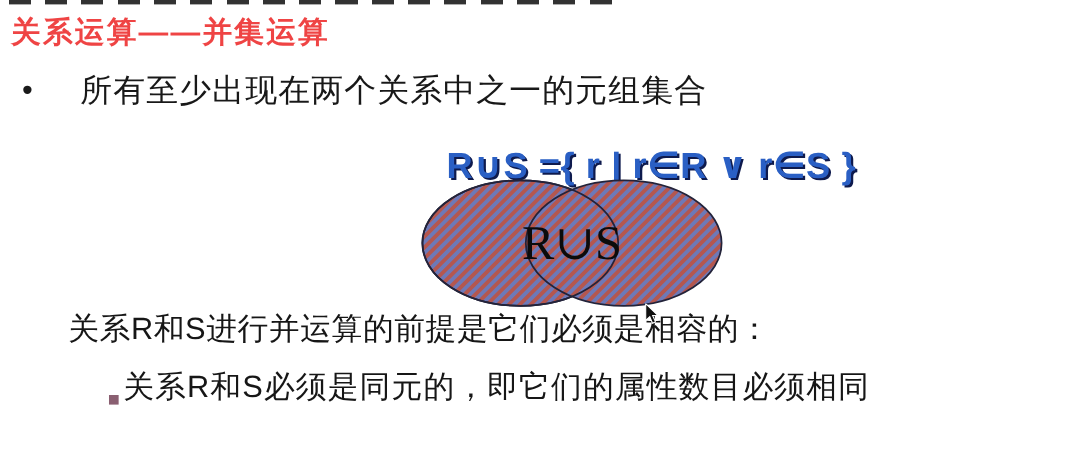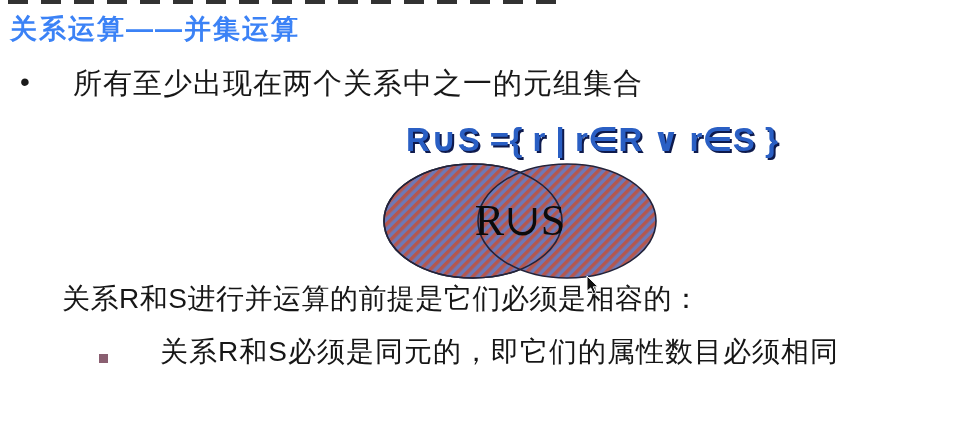--- a/index.html
+++ b/index.html
@@ -6,46 +6,46 @@
   .slide{
     position:relative;width:977px;height:432px;background:#ffffff;overflow:hidden;
     font-family:"Liberation Sans","DejaVu Sans",sans-serif;color:#141414;
   }
   .top-artifact{
     position:absolute;left:8px;top:0;width:552px;height:4px;opacity:.88;
     background:repeating-linear-gradient(90deg,#161616 0 20px,transparent 20px 33px);
   }
   .title{
     position:absolute;left:10px;top:11px;margin:0;
-    font-size:27px;font-weight:bold;letter-spacing:2px;color:#3b82f6;white-space:nowrap;
+    font-size:27px;font-weight:bold;letter-spacing:2px;color:#ef4444;white-space:nowrap;
   }
   .bullet-dot{
     position:absolute;left:20px;top:66px;font-size:28px;color:#1a1a1a;line-height:32px;
   }
   .bullet-text{
     position:absolute;left:45px;top:66px;font-size:29px;letter-spacing:1px;
     color:#181818;white-space:nowrap;line-height:34px;margin-left:28px;
   }
   .formula{
-    position:absolute;left:406px;top:120px;font-size:33px;font-weight:bold;
+    position:absolute;left:406px;top:131px;font-size:33px;font-weight:bold;
     letter-spacing:.5px;white-space:nowrap;line-height:40px;
     text-shadow:2px 2px 0 #0e1a4d;
   }
   .venn{position:absolute;left:380px;top:159px;}
   .venn-label{
     font-family:"Liberation Serif","DejaVu Serif",serif;
     font-size:44px;fill:#0b0b0b;
   }
   .premise{
     position:absolute;left:62px;top:282px;font-size:28px;letter-spacing:.5px;
     color:#161616;white-space:nowrap;line-height:33px;
   }
   .sub-bullet{
-    position:absolute;display:flex;align-items:center;white-space:nowrap;
-    font-size:28px;letter-spacing:1px;color:#161616;line-height:32px;gap:48px;
+    position:absolute;display:flex;align-items:flex-end;white-space:nowrap;
+    font-size:28px;letter-spacing:1px;color:#161616;line-height:32px;
   }
   .sub-bullet .sq{margin:12px 4px 0 0;flex:0 0 auto;}
   .sub1{left:99px;top:336px;}
   .sub2{left:99px;top:389px;}
   .cursor{position:absolute;left:586px;top:276px;}
 </style>
 </head>
 <body>
 
 <div class="slide">

